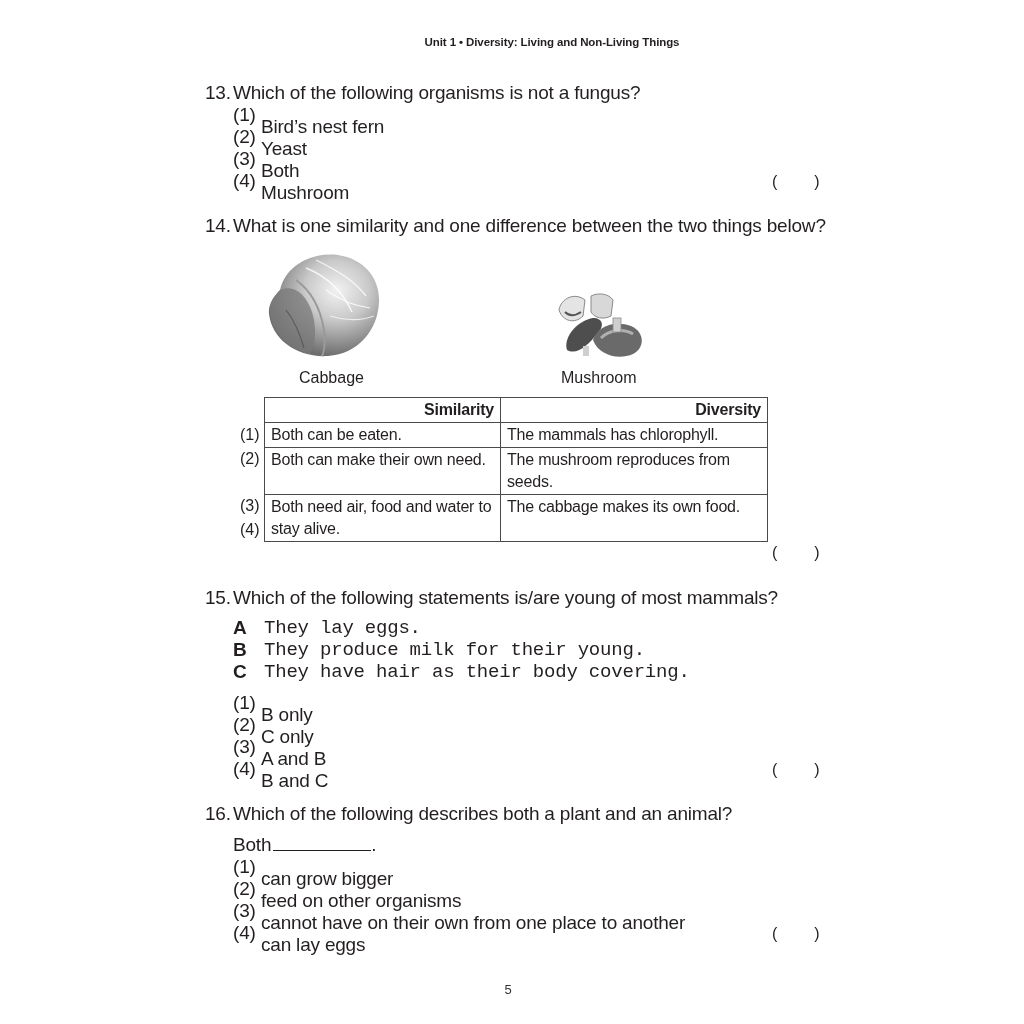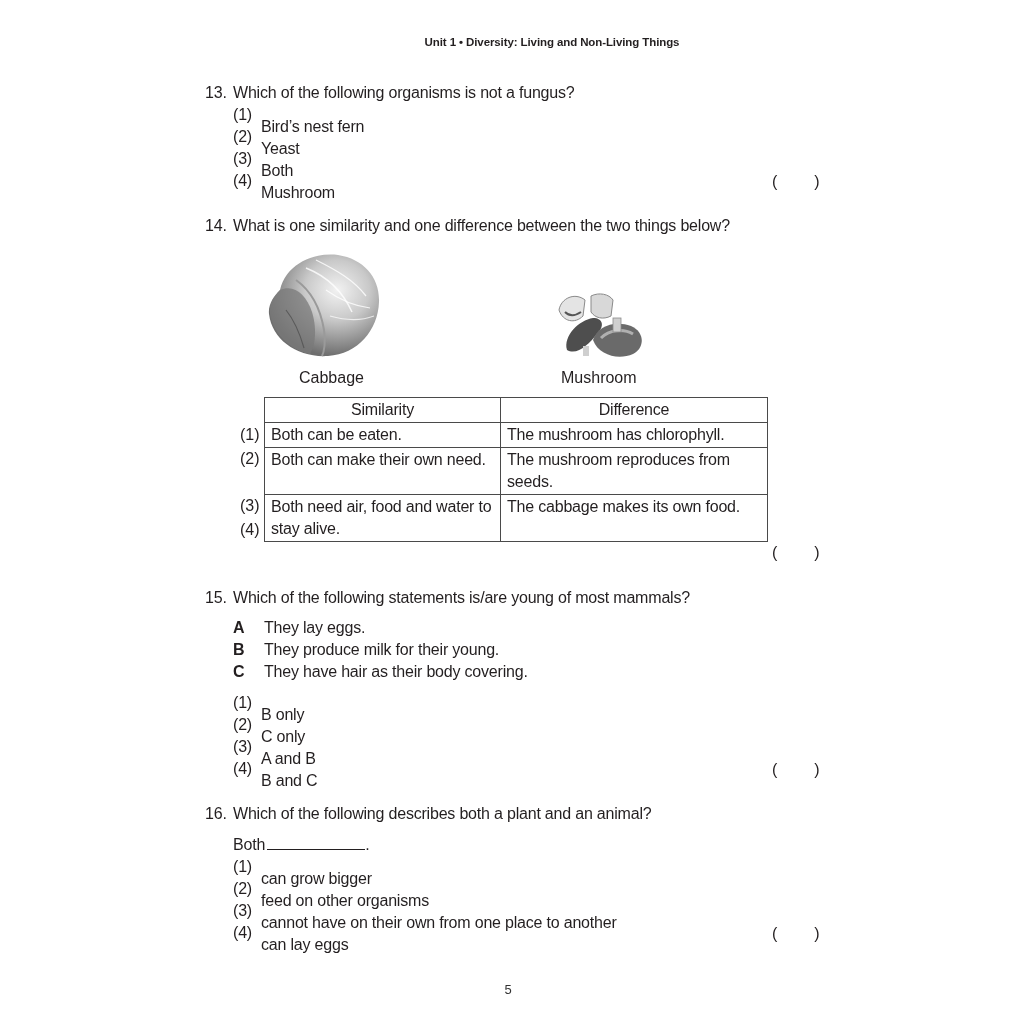--- a/index.html
+++ b/index.html
@@ -6,38 +6,38 @@
   body {
     width: 1024px; height: 1024px; position: relative; overflow: hidden;
     font-family: "Liberation Sans", "DejaVu Sans", sans-serif;
     color: #231f20;
   }
   .abs { position: absolute; }
   .header {
     left: 0; width: 1024px; top: 36px; text-align: center;
     font-size: 11.5px; font-weight: bold; letter-spacing: -0.1px; padding-left: 40px;
   }
-  .line { position: absolute; font-size: 16px; line-height: 22px; white-space: nowrap; letter-spacing: -0.2px; text-align: right; }
+  .line { position: absolute; font-size: 19px; line-height: 22px; white-space: nowrap; letter-spacing: -0.2px; text-align: right; }
   .qnum { position: absolute; left: 205px; }
   .qtext { position: absolute; left: 233px; }
   .optnum { position: absolute; left: 233px; }
   .opttext { position: absolute; left: 261px; margin-top: 12px; }
   .answer-bracket { position: absolute; left: 772px; font-size: 16px; line-height: 22px; word-spacing: 14px; white-space: pre; }
   .letter { position: absolute; left: 233px; font-weight: bold; }
-  .lettertext { position: absolute; left: 264px; }
+  .lettertext { position: absolute; left: 264px; font-family: Liberation Mono, monospace; }
   .blank { display: inline-block; width: 98px; border-bottom: 1px solid #231f20; height: 14px; vertical-align: baseline; margin-left: 2px; }
 
   table.cmp {
     position: absolute; left: 264px; top: 397px; border-collapse: collapse;
     font-size: 16px; line-height: 22px; letter-spacing: -0.2px;
   }
   table.cmp th, table.cmp td {
     border: 1px solid #4a4a4a; padding: 1px 6px 1px 6px; vertical-align: top; text-align: left;
   }
-  table.cmp th { font-weight: normal; text-align: center; }
+  table.cmp th { font-weight: bold; text-align: right; }
   table.cmp td.c1 { width: 223px; margin-top: 44px; }
   table.cmp td.c2 { width: 254px; }
   .rowlabel { position: absolute; left: 240px; font-size: 16px; line-height: 22px; }
 
   .caption { position: absolute; font-size: 16px; line-height: 22px; }
   .pagenum { position: absolute; left: 0; width: 1016px; top: 982px; text-align: center; font-size: 13px; color: #333; }
 </style>
 </head>
 <body>
 
@@ -107,25 +107,25 @@
 
   <div class="rowlabel" style="top:424px;">(1)</div>
   <div class="rowlabel" style="top:448px;">(2)</div>
   <div class="rowlabel" style="top:495px;">(3)</div>
   <div class="rowlabel" style="top:519px;">(4)</div>
 
   <table class="cmp">
     <tbody>
         <tr>
       <th>Similarity</th>
-      <th>Difference</th>
+      <th>Diversity</th>
     </tr>
     <tr>
       <td class="c1">Both can be eaten.</td>
-      <td class="c2">The mushroom has chlorophyll.</td>
+      <td class="c2">The mammals has chlorophyll.</td>
     </tr>
     <tr>
       <td class="c1">Both can make their own need.</td>
       <td class="c2">The mushroom reproduces from seeds.</td>
     </tr>
     <tr>
       <td class="c1">Both need air, food and water to stay alive.</td>
       <td class="c2">The cabbage makes its own food.</td>
     </tr>
   </tbody>

